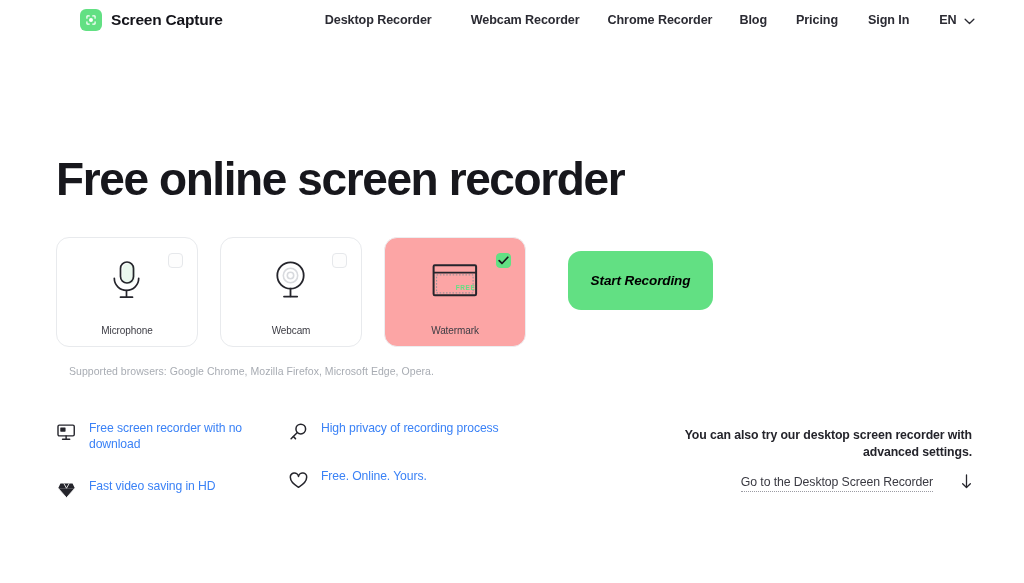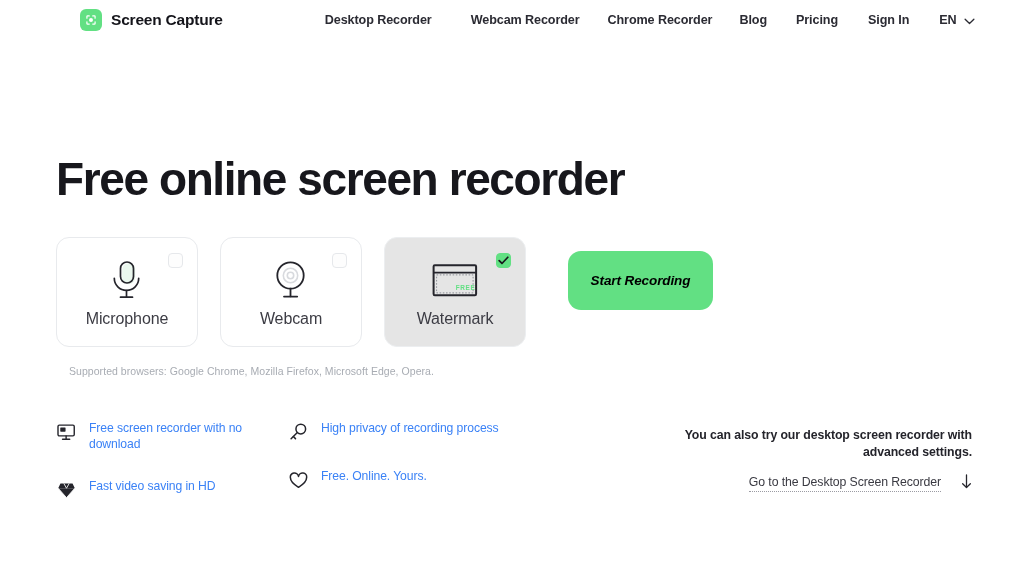--- a/index.html
+++ b/index.html
@@ -95,34 +95,34 @@
     position: relative;
     display: flex;
     flex-direction: column;
     align-items: center;
     justify-content: flex-start;
     cursor: pointer;
     background: #ffffff;
     border: 1px solid #e8eaed;
   }
   .opt-card.selected {
-    background: #e5e5e5;
+    background: #fca5a5;
     border-color: #eceef0;
     text-align: right;
   }
   .opt-icon {
     margin-top: 20px;
     height: 46px;
     display: flex;
     align-items: center;
     justify-content: center;
   }
   .opt-label {
-    margin-top: 6px;
-    font-size: 16px;
+    margin-top: 21px;
+    font-size: 10px;
     color: #3c3c44;
     letter-spacing: -0.1px;
   }
   .checkbox {
     position: absolute;
     top: 15px;
     right: 14px;
     width: 15px;
     height: 15px;
     border-radius: 4px;
@@ -208,21 +208,21 @@
     line-height: 1.35;
     color: #24242b;
     letter-spacing: -0.1px;
     max-width: 290px;
   }
   .cta-link-row {
     margin-top: 14px;
     display: flex;
     align-items: center;
     justify-content: flex-end;
-    gap: 20px;
+    gap: 28px;
   }
   .cta-link {
     font-size: 12.3px;
     color: #3a3a42;
     letter-spacing: -0.1px;
     border-bottom: 1px dotted #9b9ba3;
     padding-bottom: 2px;
     cursor: pointer;
   }
 </style>

